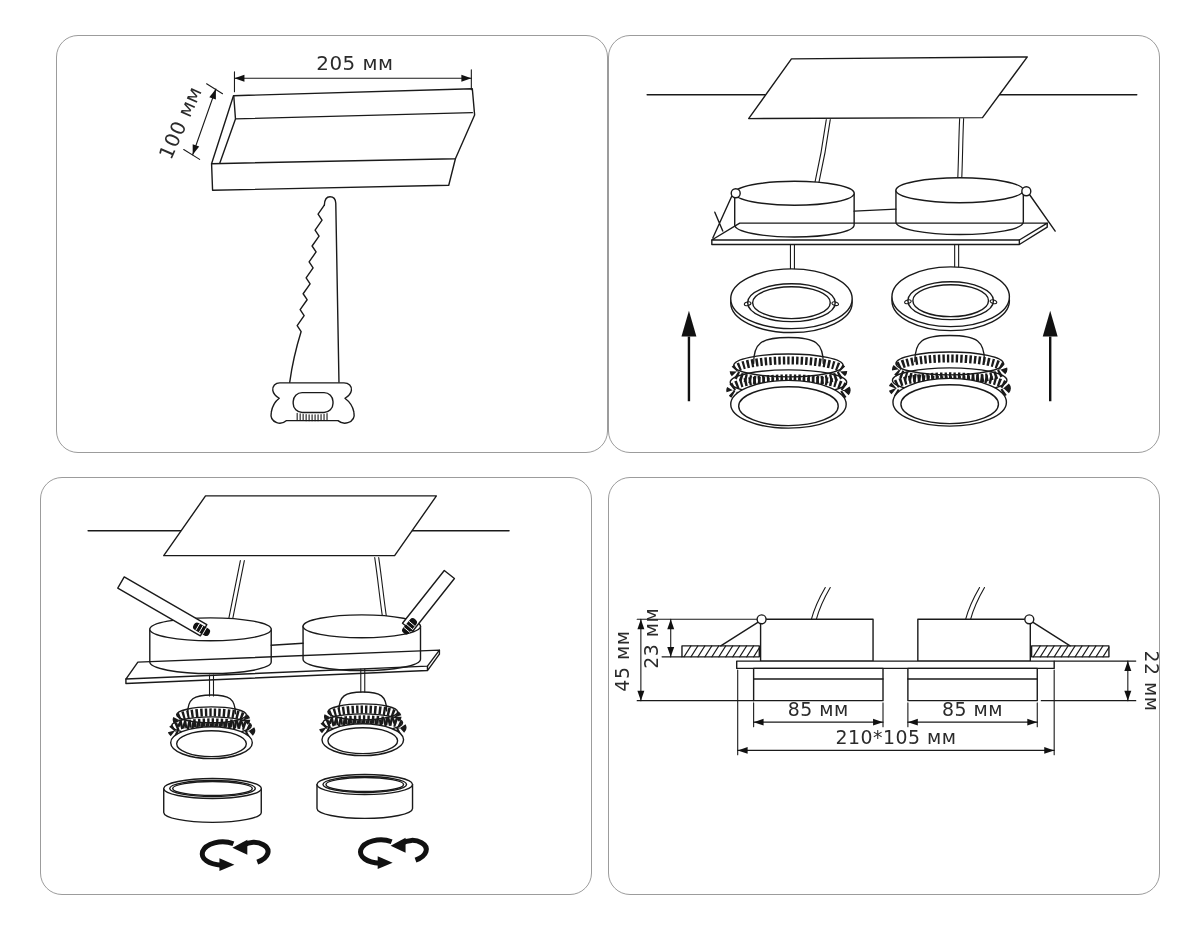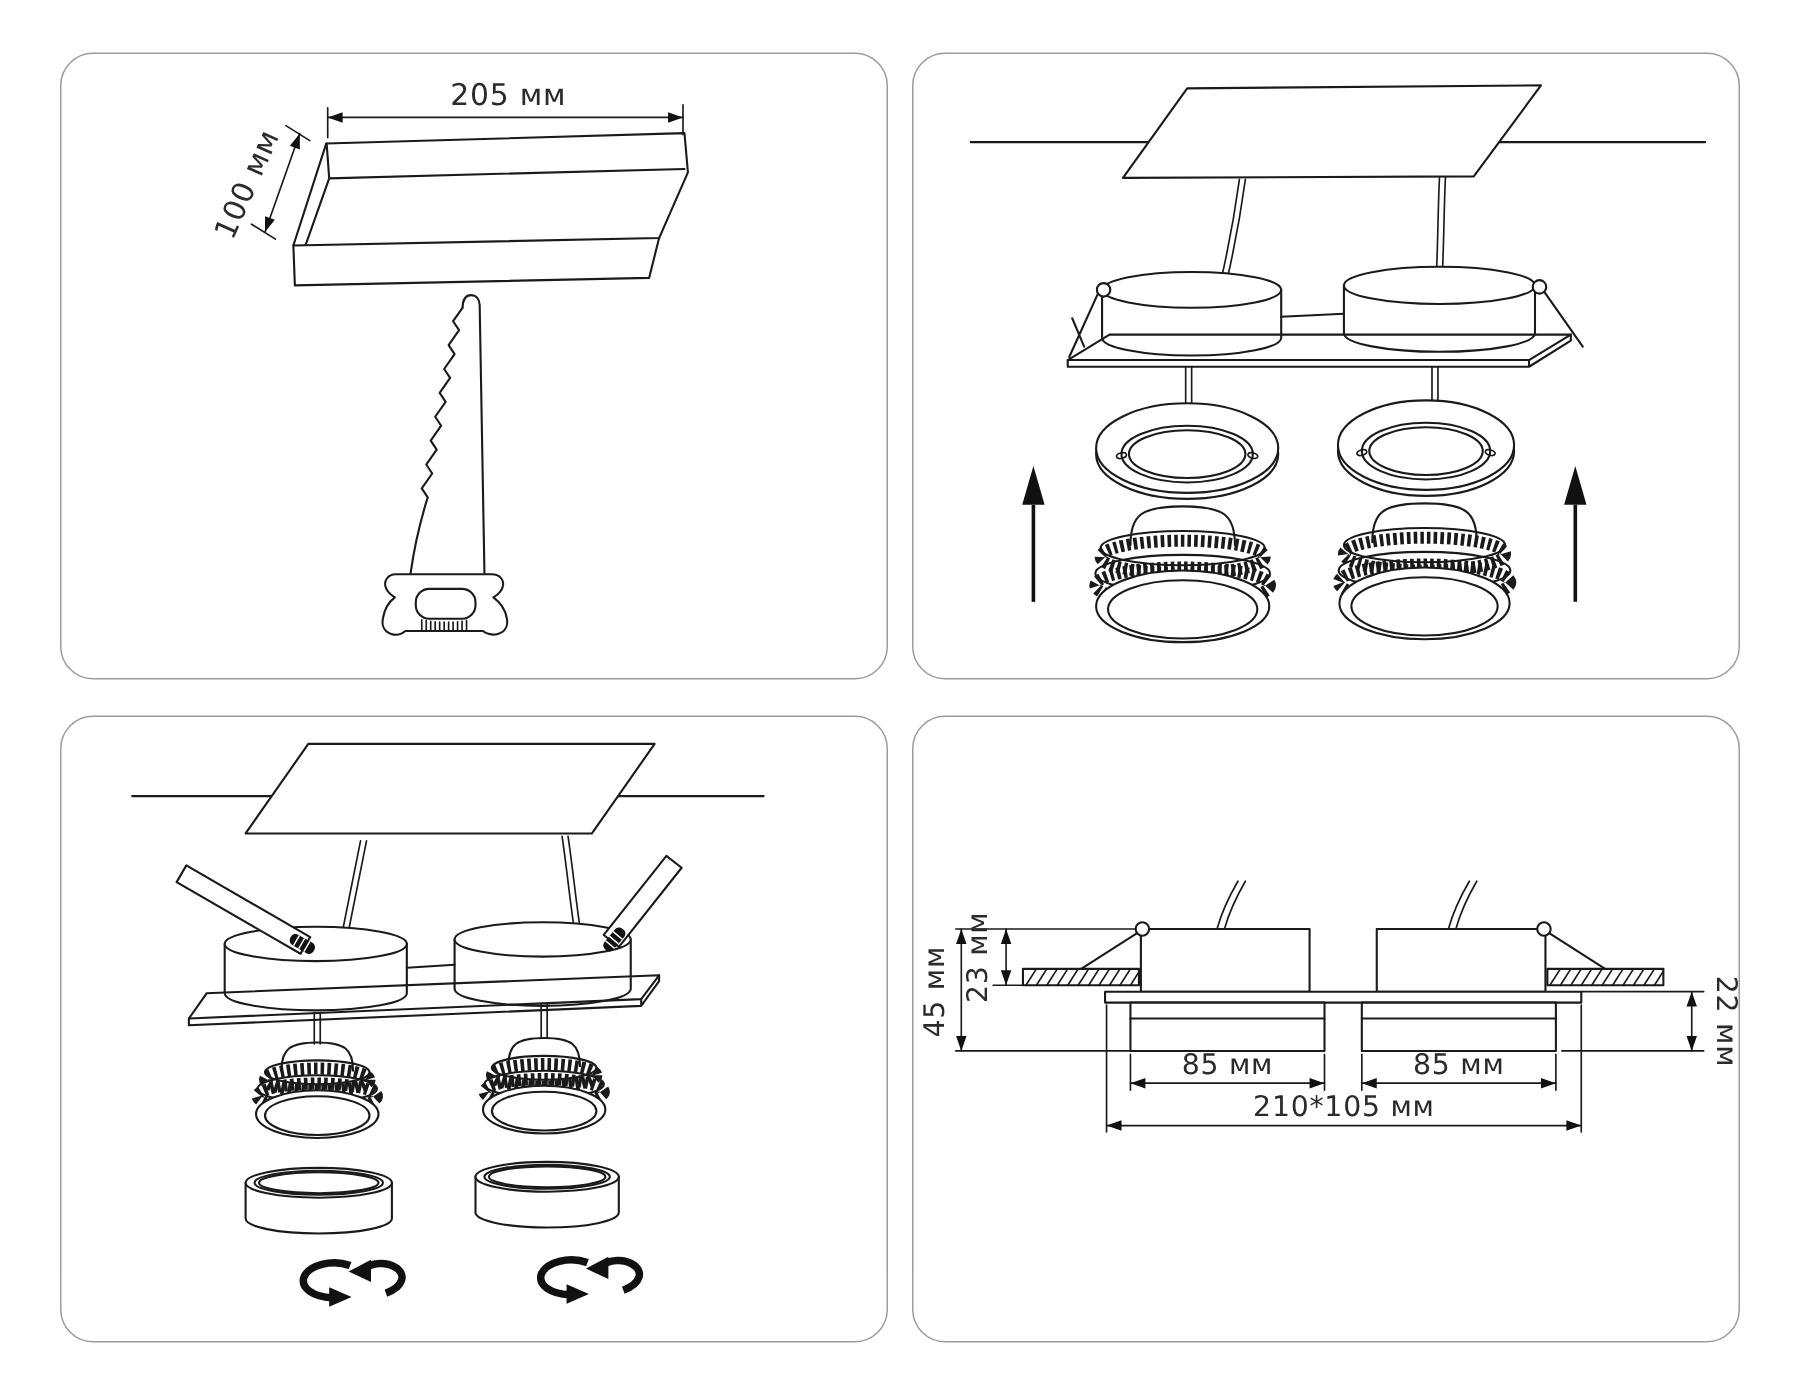--- a/index.html
+++ b/index.html
@@ -1,21 +1,21 @@
 <!DOCTYPE html>
 <html><head>
 <meta charset="utf-8">
 <style>
   html,body{margin:0;padding:0;background:#ffffff;}
   .sheet{position:relative;width:1200px;height:933px;background:#ffffff;overflow:hidden;
          font-family:"DejaVu Sans","Liberation Sans",sans-serif;}
   .panel{position:absolute;width:552px;height:418px;border:1.6px solid #9c9c9c;
          border-radius:22px;background:#ffffff;box-sizing:border-box;}
   .panel svg{display:block;width:100%;height:100%;}
-  #p1{left:40px;top:35px;}
+  #p1{left:56px;top:35px;}
   #p2{left:608px;top:35px;}
   #p3{left:40px;top:477px;}
   #p4{left:608px;top:477px;}
   svg path,svg line,svg ellipse,svg circle,svg polygon.outl,svg rect{vector-effect:non-scaling-stroke;}
   .ln{fill:none;stroke:#1a1a1a;stroke-width:1.4;stroke-linecap:round;stroke-linejoin:round;}
   .lnthin{fill:none;stroke:#1a1a1a;stroke-width:1.1;stroke-linecap:round;}
   .fillw{fill:#ffffff;stroke:#1a1a1a;stroke-width:1.4;stroke-linejoin:round;}
   .ribbed{fill:none;stroke:#1a1a1a;stroke-width:8;stroke-dasharray:2.4 2.1;}
   .blk{fill:#111111;stroke:none;}
   .dimtxt{fill:#2b2b2b;font-size:20px;letter-spacing:0.5px;}

